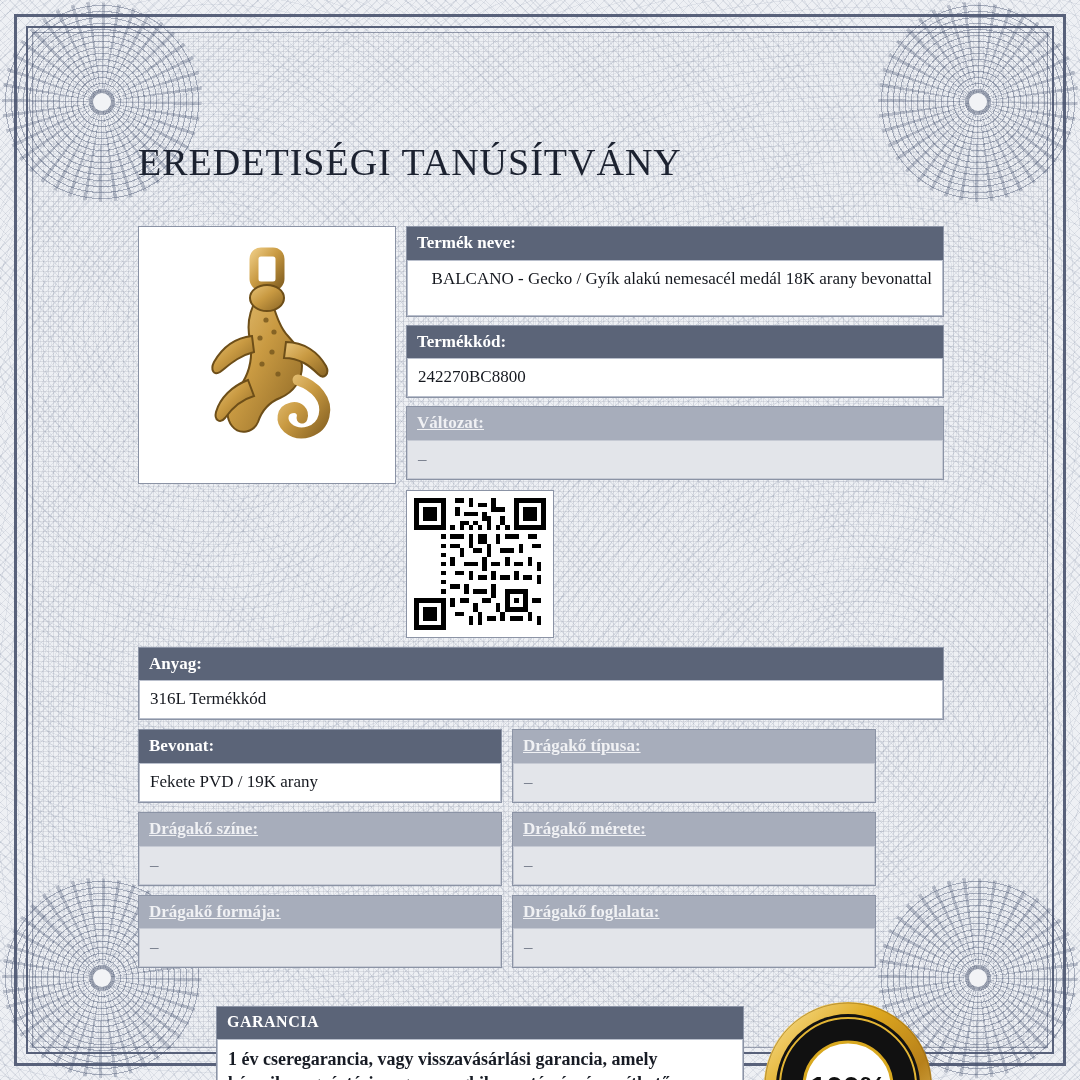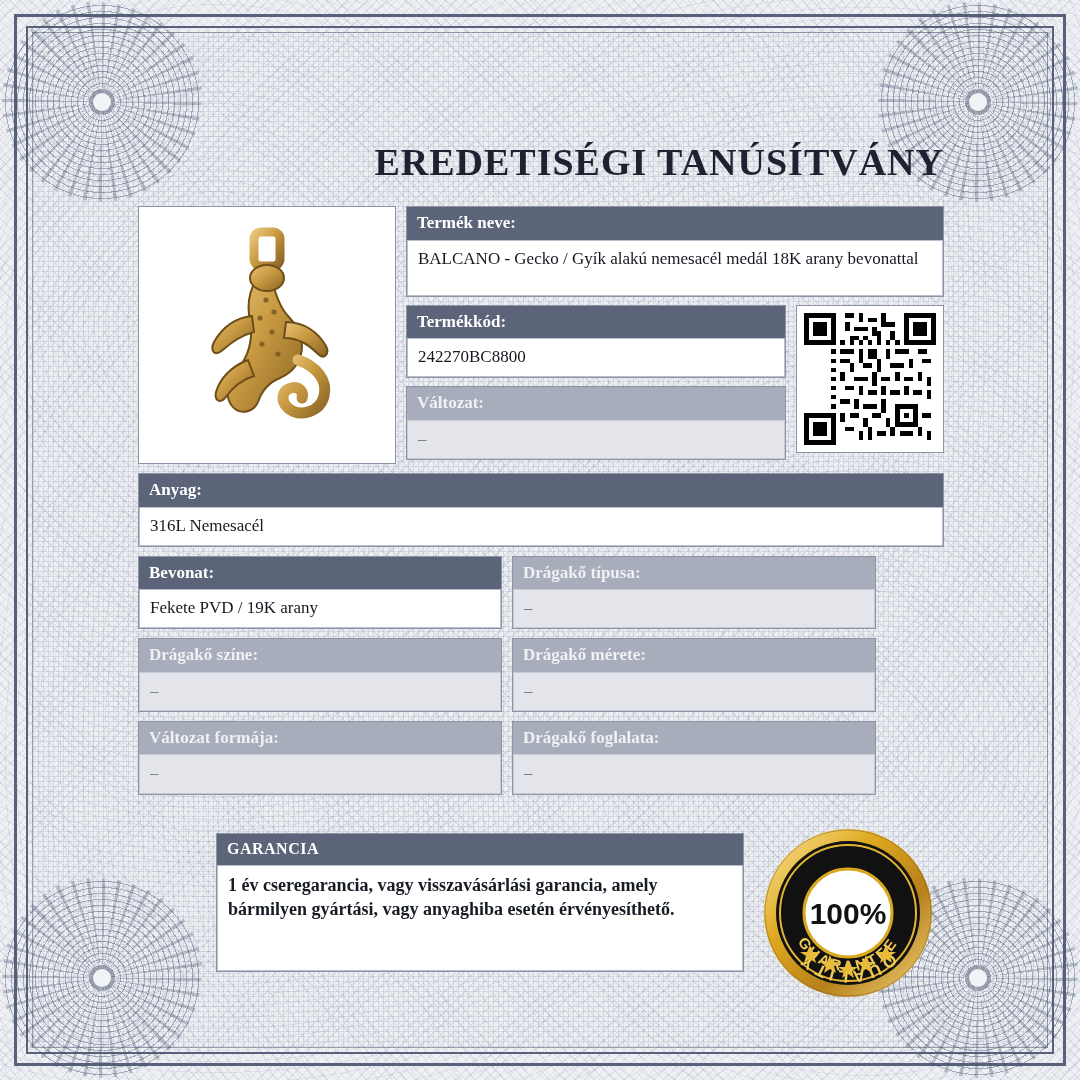--- a/index.html
+++ b/index.html
@@ -74,40 +74,41 @@
   .rosette.br { right: 2px; bottom: 2px; }
 
   
   .content {
     position: absolute;
     left: 138px; top: 140px;
     width: 806px;
   }
 
   .doc-title {
-    text-align: right;
+    text-align: left;
     font-size: 38px;
-    font-weight: bold;
+    font-weight: normal;
     letter-spacing: 1px;
     color: #1c2230;
-    margin: 0 0 22px 0;
+    margin: 0 0 42px 0;
     font-family: "Liberation Serif", serif;
   }
 
   .label-bar {
     background: #5b6478;
     color: #ffffff;
     font-weight: bold;
     font-size: 17px;
     padding: 6px 10px 7px 10px;
     line-height: 1.15;
   }
   .label-bar.muted {
     background: #a7adbb;
     color: #f0f1f4;
+    text-decoration: underline;
   }
   .value-box {
     background: #ffffff;
     border: 1px solid #b9bfcc;
     color: #15181f;
     font-size: 17px;
     padding: 7px 10px 8px 10px;
     line-height: 1.3;
   }
   .value-box.empty {
@@ -125,23 +126,23 @@
     width: 258px; height: 258px;
     border: 1px solid #8b93a5;
     background: #ffffff;
     display: flex; align-items: center; justify-content: center;
     flex: 0 0 auto;
   }
 
   .top-right { flex: 1 1 auto; }
 
   .name-block { margin-bottom: 8px; }
-  .name-block .value-box { min-height: 56px; }
-
-  .code-row { display: flex; gap: 10px; align-items: stretch; }
+  .name-block .value-box { min-height: 56px; text-align: right; }
+
+  .code-row { display: flex; gap: 10px; align-items: stretch; flex-direction: column; }
   .code-col { flex: 1 1 auto; }
   .qr-box {
     width: 148px; height: 148px;
     border: 1px solid #8b93a5;
     background: #fff;
     padding: 7px;
     flex: 0 0 auto;
   }
   .qr-box svg { display: block; width: 100%; height: 100%; }
 
@@ -361,21 +362,21 @@
               </g>
             </svg>
           </div>
         </div>
 
       </div>
     </div>
 
     <div class="section panel">
       <div class="label-bar">Anyag:</div>
-      <div class="value-box">316L Nemesacél</div>
+      <div class="value-box">316L Termékkód</div>
     </div>
 
     <div class="grid-two">
       <div class="half panel">
         <div class="label-bar">Bevonat:</div>
         <div class="value-box">Fekete PVD / 19K arany</div>
       </div>
       <div class="half panel">
         <div class="label-bar muted">Drágakő típusa:</div>
         <div class="value-box empty">–</div>
@@ -388,21 +389,21 @@
         <div class="value-box empty">–</div>
       </div>
       <div class="half panel">
         <div class="label-bar muted">Drágakő mérete:</div>
         <div class="value-box empty">–</div>
       </div>
     </div>
 
     <div class="grid-two">
       <div class="half panel">
-        <div class="label-bar muted">Változat formája:</div>
+        <div class="label-bar muted">Drágakő formája:</div>
         <div class="value-box empty">–</div>
       </div>
       <div class="half panel">
         <div class="label-bar muted">Drágakő foglalata:</div>
         <div class="value-box empty">–</div>
       </div>
     </div>
 
     <div class="guarantee-wrap">
       <div class="guarantee panel">

